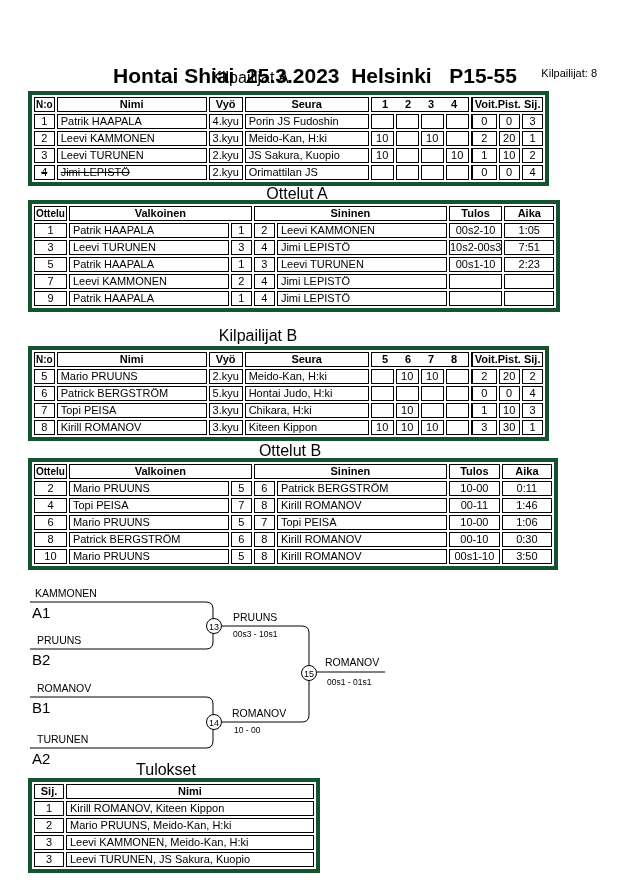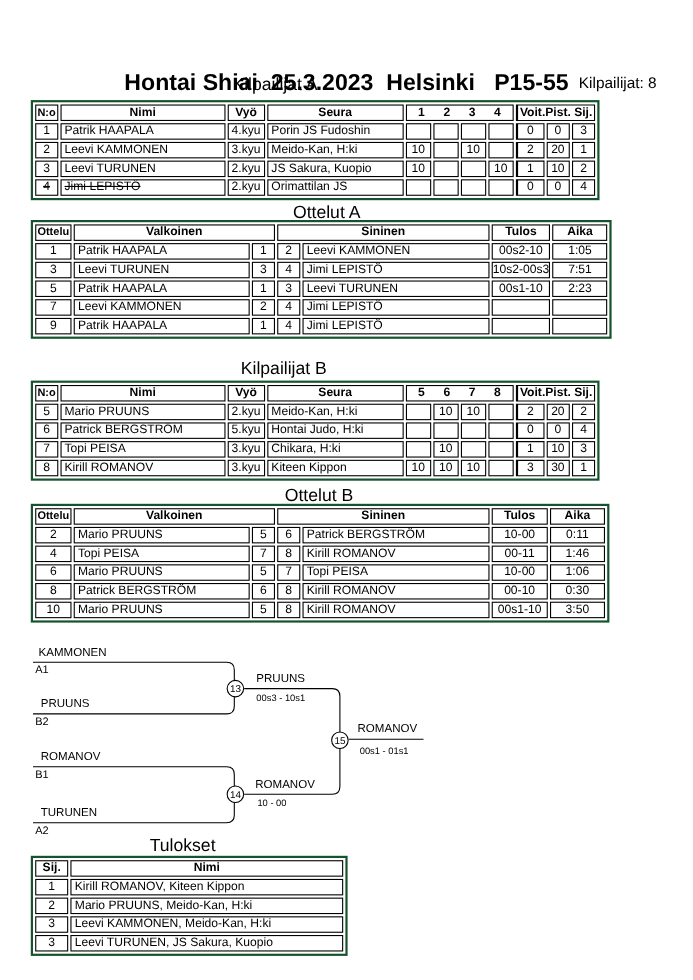--- a/index.html
+++ b/index.html
@@ -1,39 +1,39 @@
 <!DOCTYPE html>
 <html><head>
 <meta charset="utf-8">
 <style>
   html,body{margin:0;padding:0;background:#fff;}
   #page{position:relative;width:630px;height:891px;background:#fff;overflow:hidden;
         font-family:"Liberation Sans",sans-serif;color:#000;}
   .main-title{position:absolute;top:40px;left:315px;transform:translateX(-50%);
         font-size:21px;font-weight:bold;white-space:pre;margin-top:24px;}
   .sec-title{position:absolute;transform:translateX(-50%);font-size:16px;font-weight:normal;white-space:nowrap;}
-  .note{position:absolute;font-size:14px;white-space:nowrap;}
-  table{border-collapse:separate;border-spacing:2px;border:2px solid #14532d;
+  .note{position:absolute;font-size:11px;white-space:nowrap;}
+  table{border-collapse:separate;border-spacing:2px;border:4px solid #14532d;
         table-layout:fixed;position:absolute;background:#fff;}
   th,td{border:1px solid #000;height:13px;padding:0 2px;font-size:11px;line-height:13px;
         overflow:hidden;white-space:nowrap;vertical-align:middle;}
   th{font-weight:bold;text-align:center;}
   td.c{text-align:center;padding:0;}
   td.l{text-align:left;padding:0 3px;}
   .tl{border-left:2px solid #000;}
   .strike{text-decoration:line-through;}
   th.hl{text-align:left;padding:0 1px;font-size:10px;}
   .num-hdr{display:flex;}
   .num-hdr span{flex:1;text-align:center;}
   
   #bracket{position:absolute;left:25px;top:580px;width:580px;height:195px;}
   #bracket svg{position:absolute;left:0;top:0;}
   .bk{position:absolute;white-space:nowrap;}
   .bk-name{font-size:10.5px;}
-  .bk-seed{font-size:10px;}
+  .bk-seed{font-size:15px;}
   .bk-score{font-size:8.5px;}
   .p-kammonen{left:10px;top:7px;}   .p-a1{left:7px;top:24px;}
   .p-pruuns{left:12px;top:54px;}    .p-b2{left:7px;top:71px;}
   .p-sf1w{left:208px;top:31px;}     .p-sf1s{left:208px;top:49px;}
   .p-romanov{left:12px;top:102px;}  .p-b1{left:7px;top:119px;}
   .p-turunen{left:12px;top:153px;}  .p-a2{left:7px;top:170px;}
   .p-sf2w{left:207px;top:127px;}    .p-sf2s{left:209px;top:145px;}
   .p-finw{left:300px;top:76px;}     .p-fins{left:302px;top:97px;}
 </style>
 </head>

